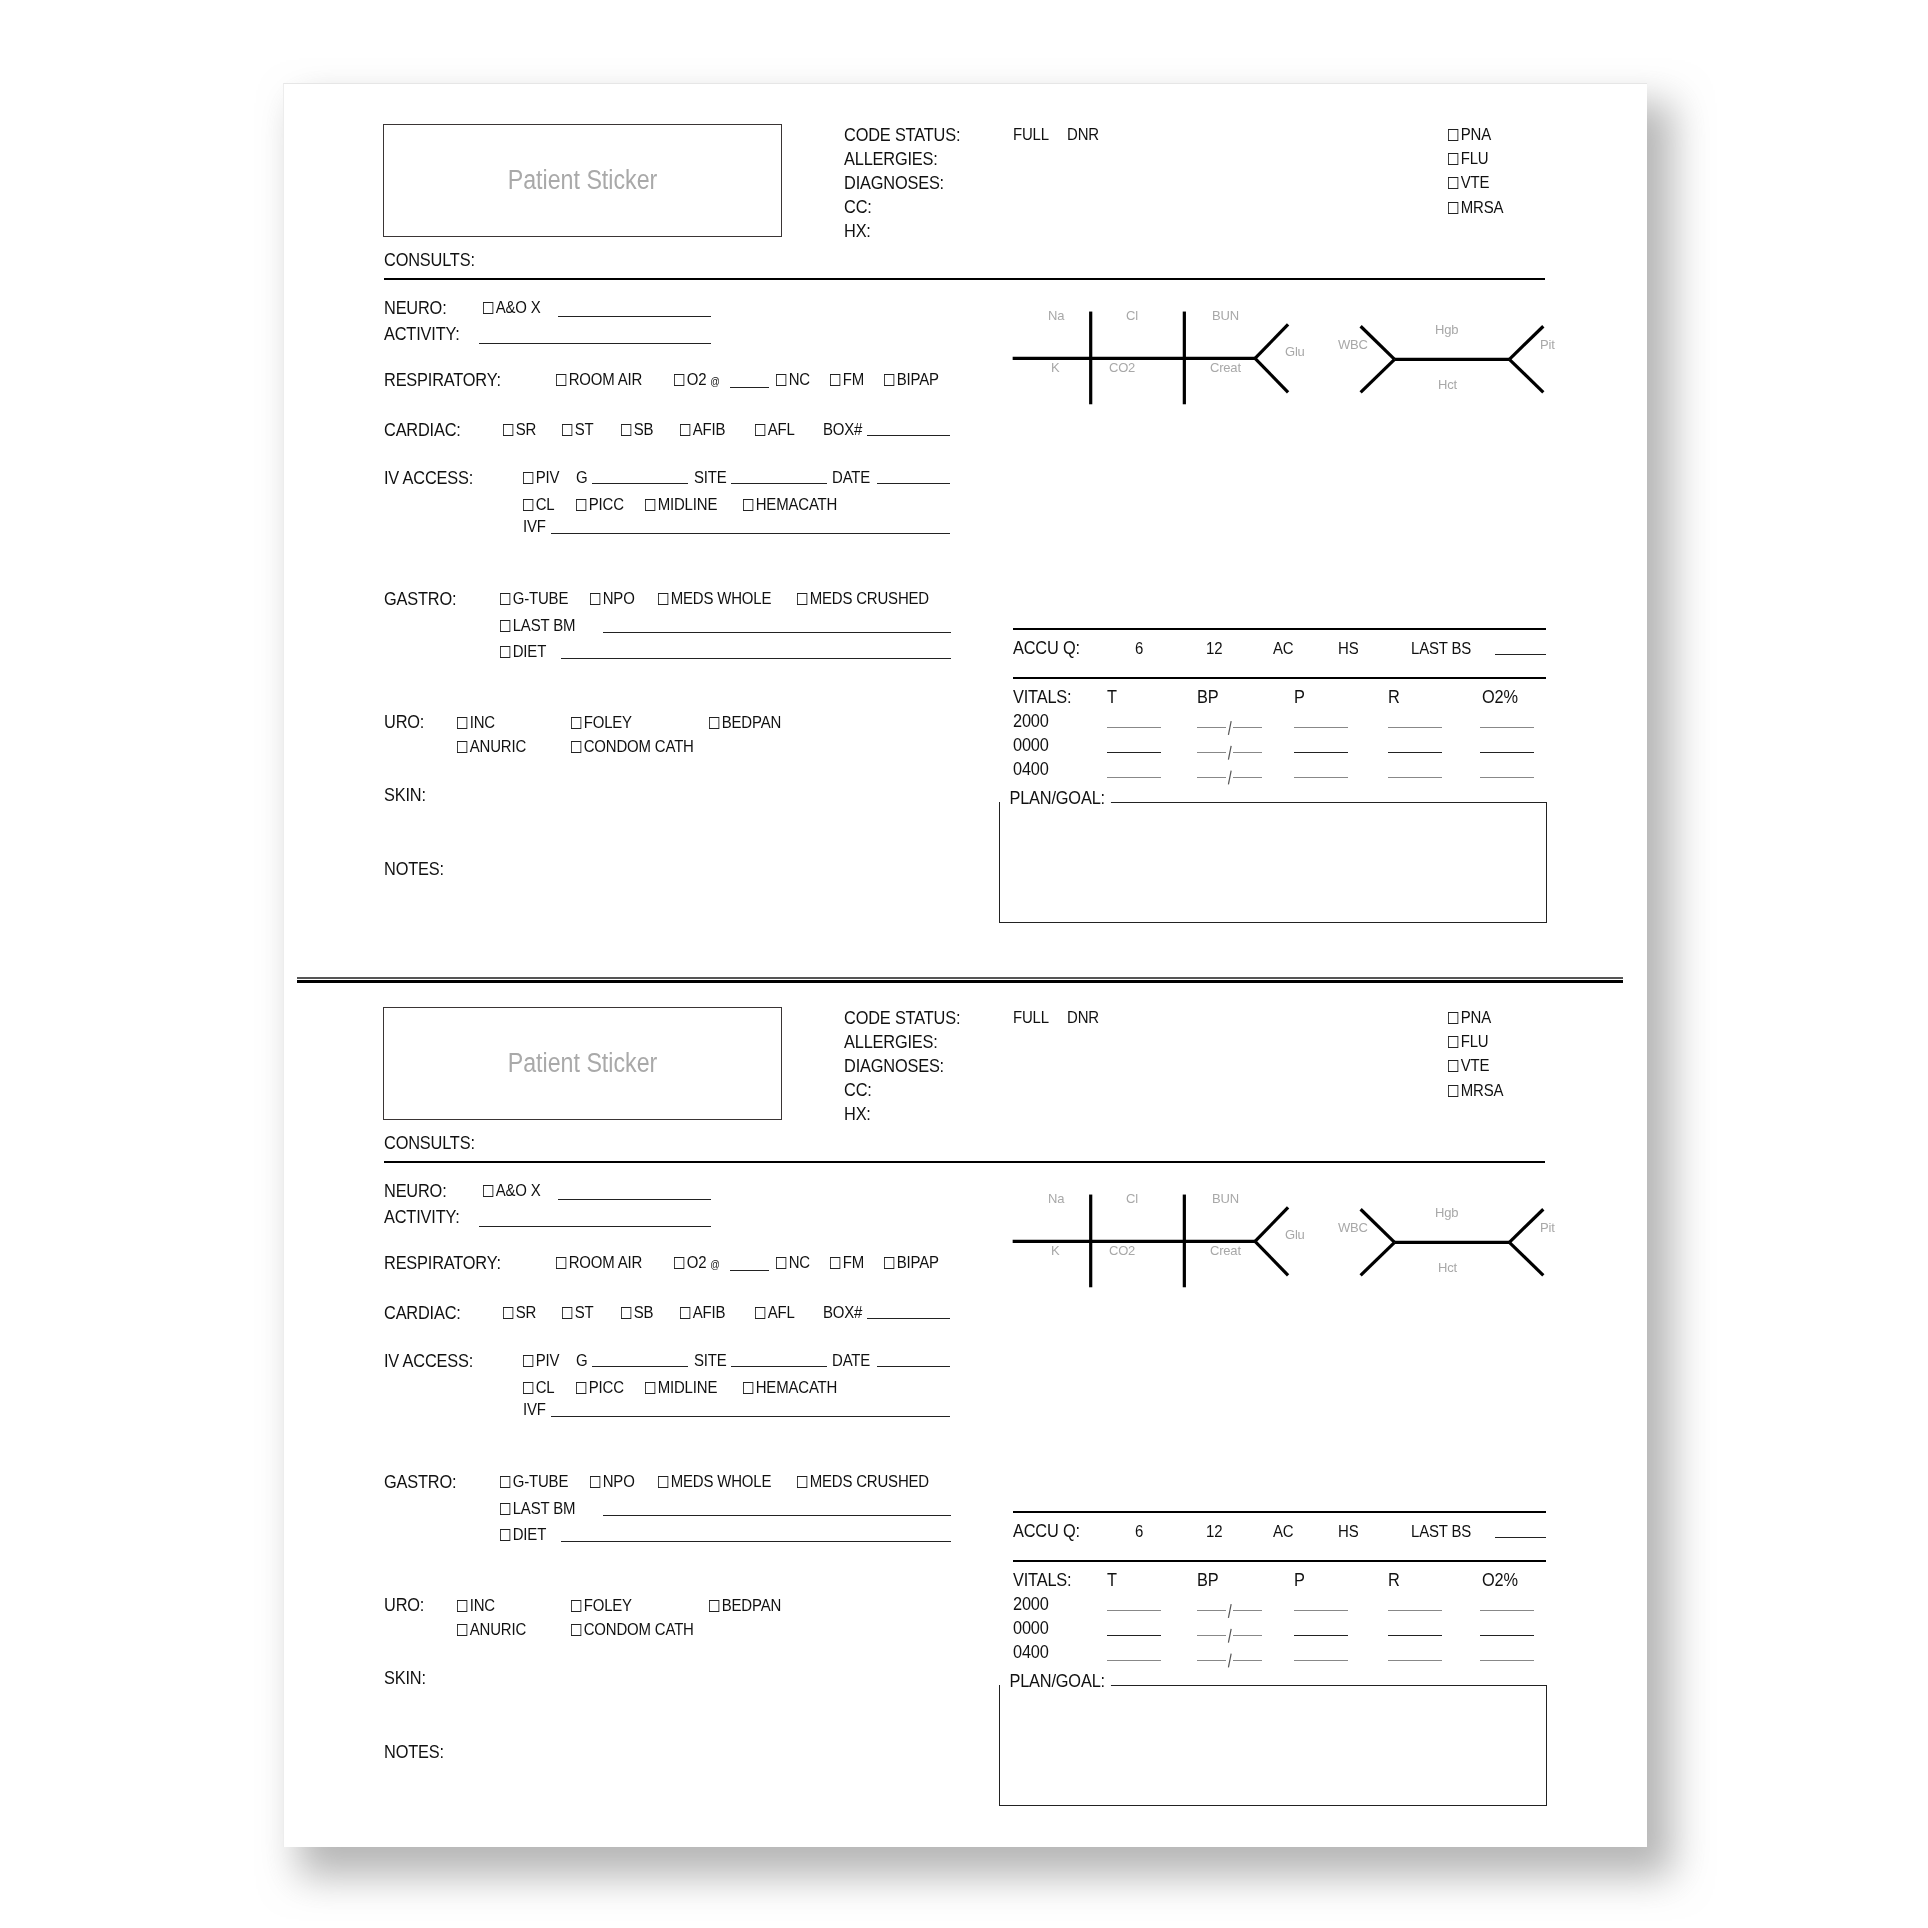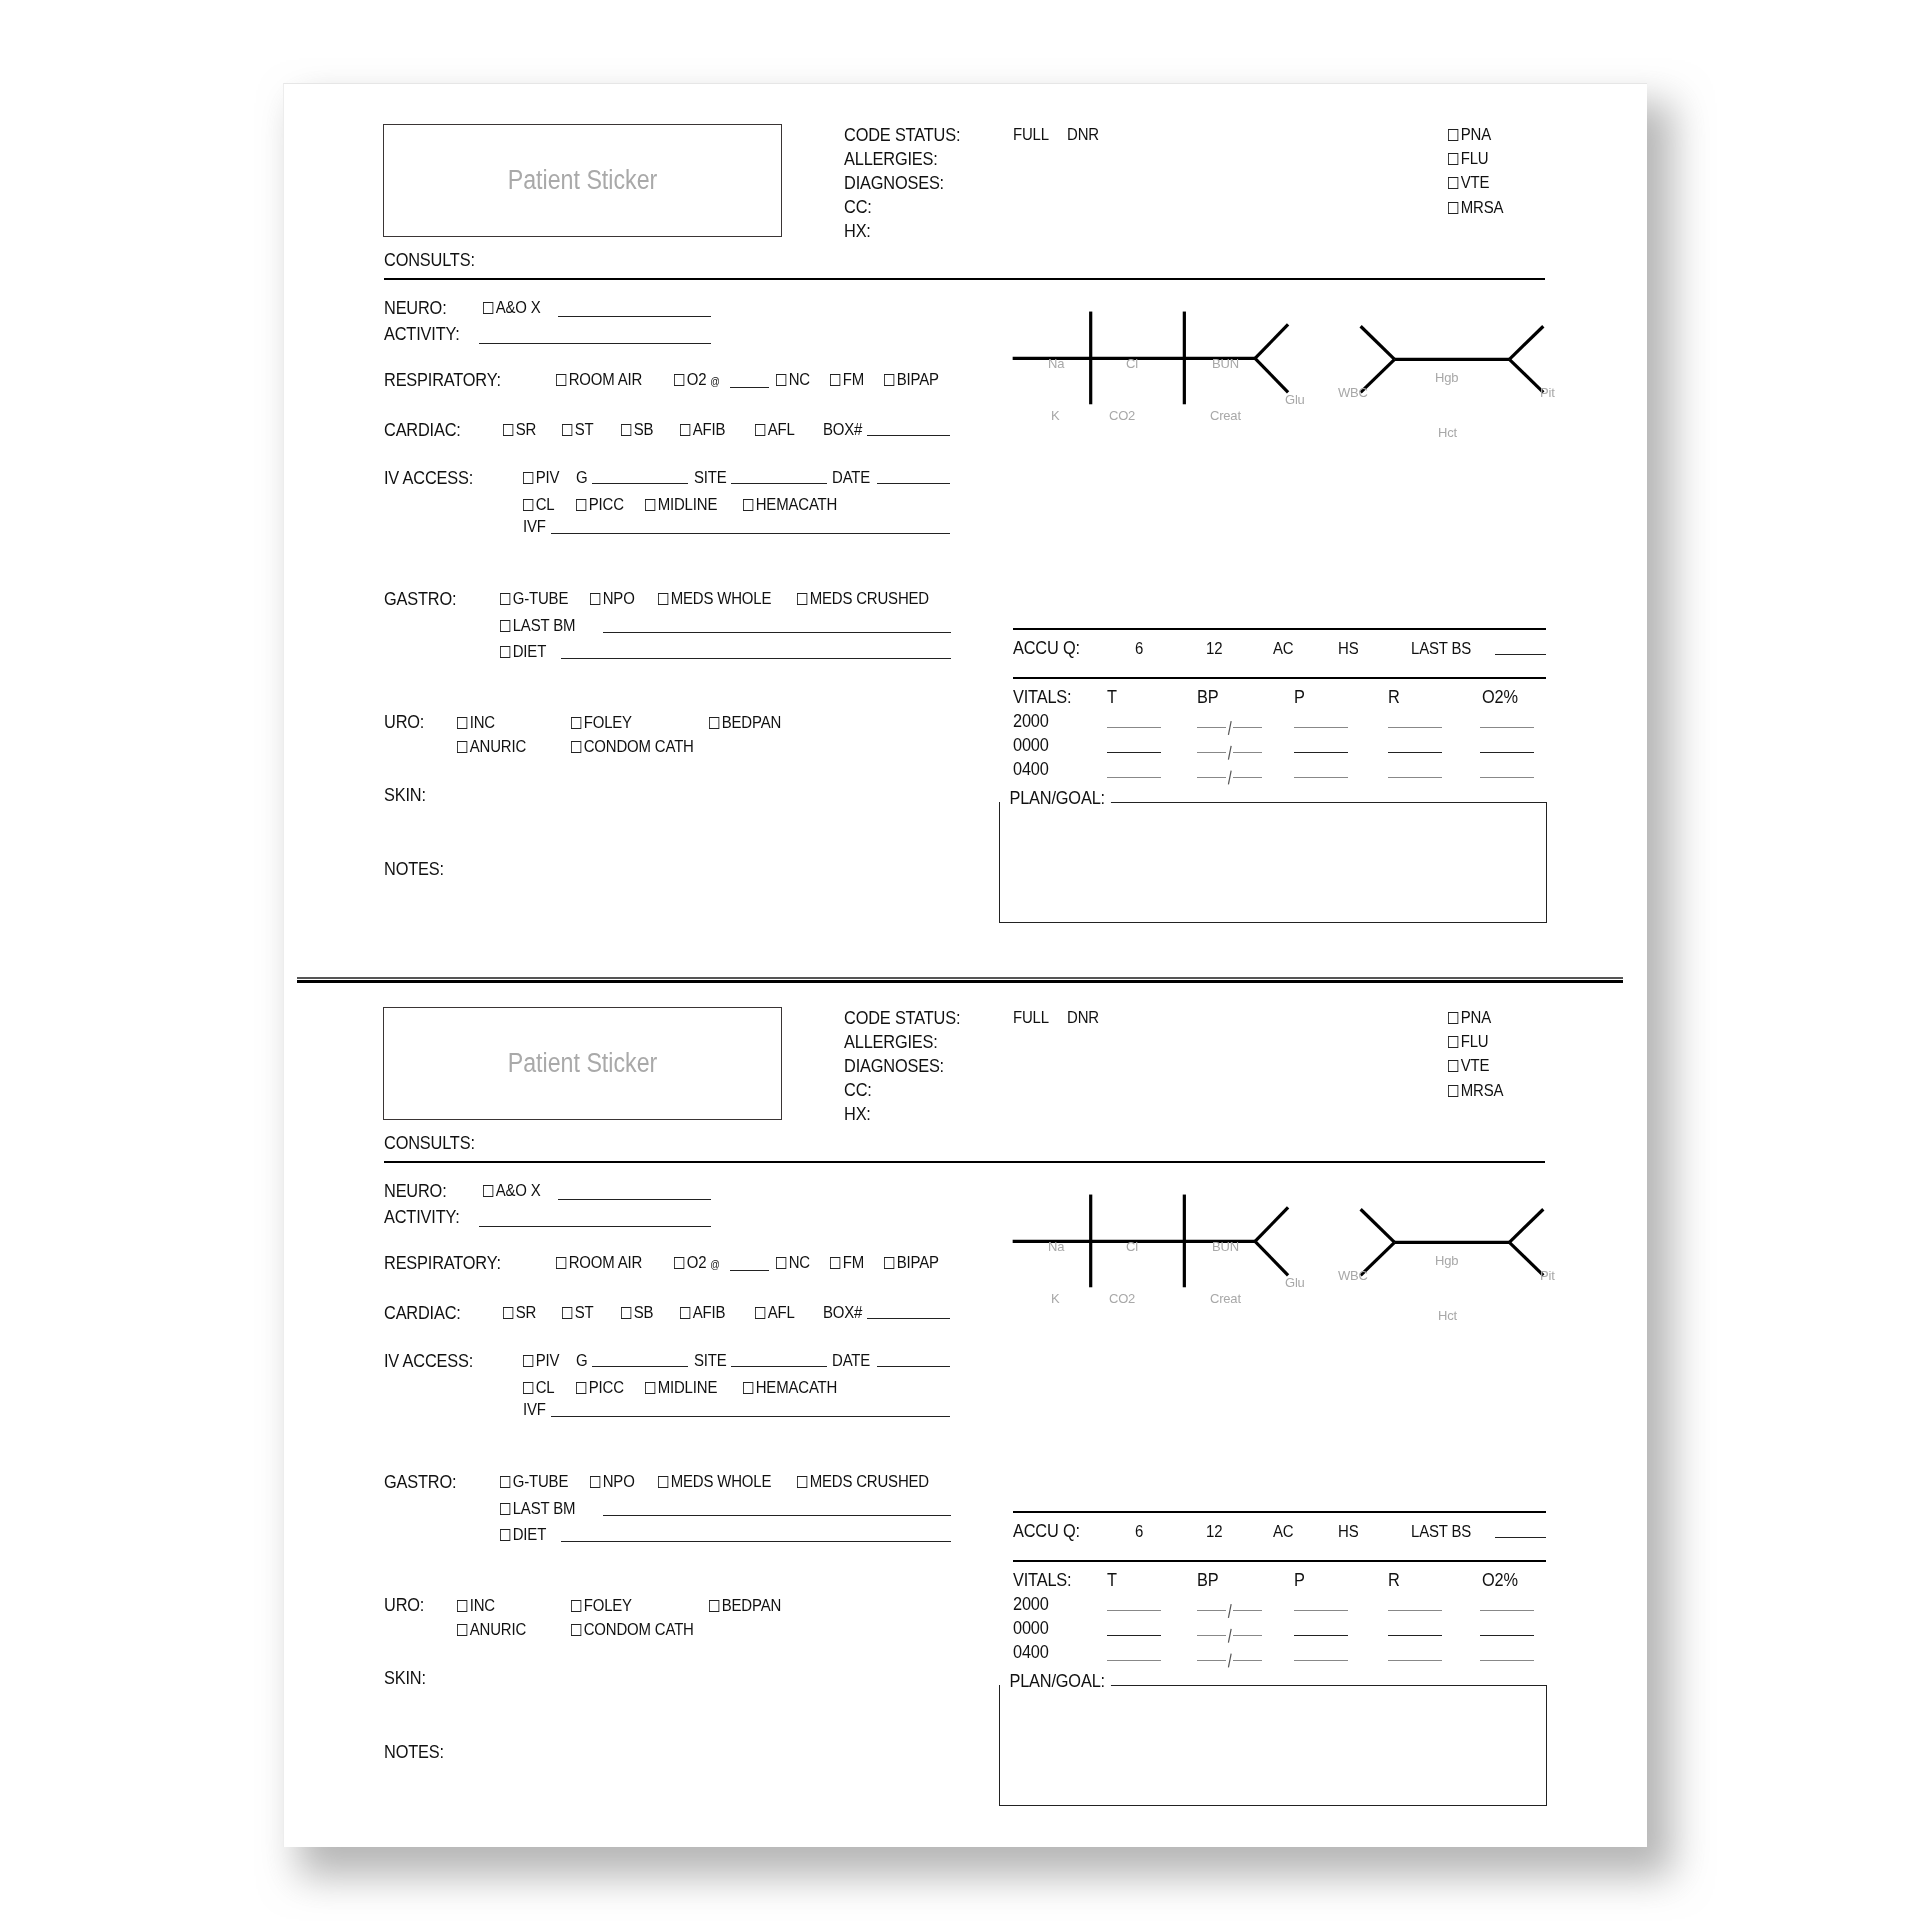--- a/index.html
+++ b/index.html
@@ -5,21 +5,21 @@
   html, body { margin: 0; padding: 0; }
   body { width: 1928px; height: 1928px; background: #ffffff; position: relative; overflow: hidden;
          font-family: "Liberation Sans", sans-serif; color: #111; }
   .page { position: absolute; left: 283px; top: 83px; width: 1363px; height: 1763px; background: #fff;
           border-top: 1.8px solid #e6e6e6; border-left: 1.8px solid #ededed;
           box-shadow: 20px 24px 37px 5.5px rgba(120,120,120,0.55); }
   .form { position: absolute; left: 0; width: 1928px; height: 882px; }
   .t { position: absolute; white-space: nowrap; font-size: 19px; line-height: 1; transform-origin: left center;
        transform: scaleX(0.86); letter-spacing: -0.2px; }
   .t.sm { font-size: 17.4px; }
-  .t.xs { font-size: 15.6px; margin-top: 48px; }
+  .t.xs { font-size: 15.6px; }
   .grey { color: #a8a8a8; font-family: "Liberation Sans", sans-serif; transform: none; }
   .cb { display: inline-block; width: 12px; height: 12px; border: 1.5px solid #222; vertical-align: -0.9px; margin-right: 2.8px; box-sizing: border-box; }
   .line { position: absolute; height: 0; border-top: 1.5px solid #222; }
   .thick { position: absolute; height: 0; border-top: 2.8px solid #000; }
   .sticker { position: absolute; left: 383px; top: 124px; width: 399px; height: 113px; border: 1.8px solid #3a3535; box-sizing: border-box; }
   .sticker span { position: absolute; left: 0; right: 0; top: 40px; text-align: center; font-size: 27px; color: #a9a9a9;
                   transform: scaleX(0.86); }
   .plan-box { position: absolute; left: 999px; top: 802px; width: 548px; height: 121px; border: 1.8px solid #222; box-sizing: border-box; }
   .divider { position: absolute; left: 297px; width: 1326px; top: 977px; height: 1.8px; background: #555; }
   .divider2 { position: absolute; left: 297px; width: 1326px; top: 980px; height: 2.8px; background: #000; }

